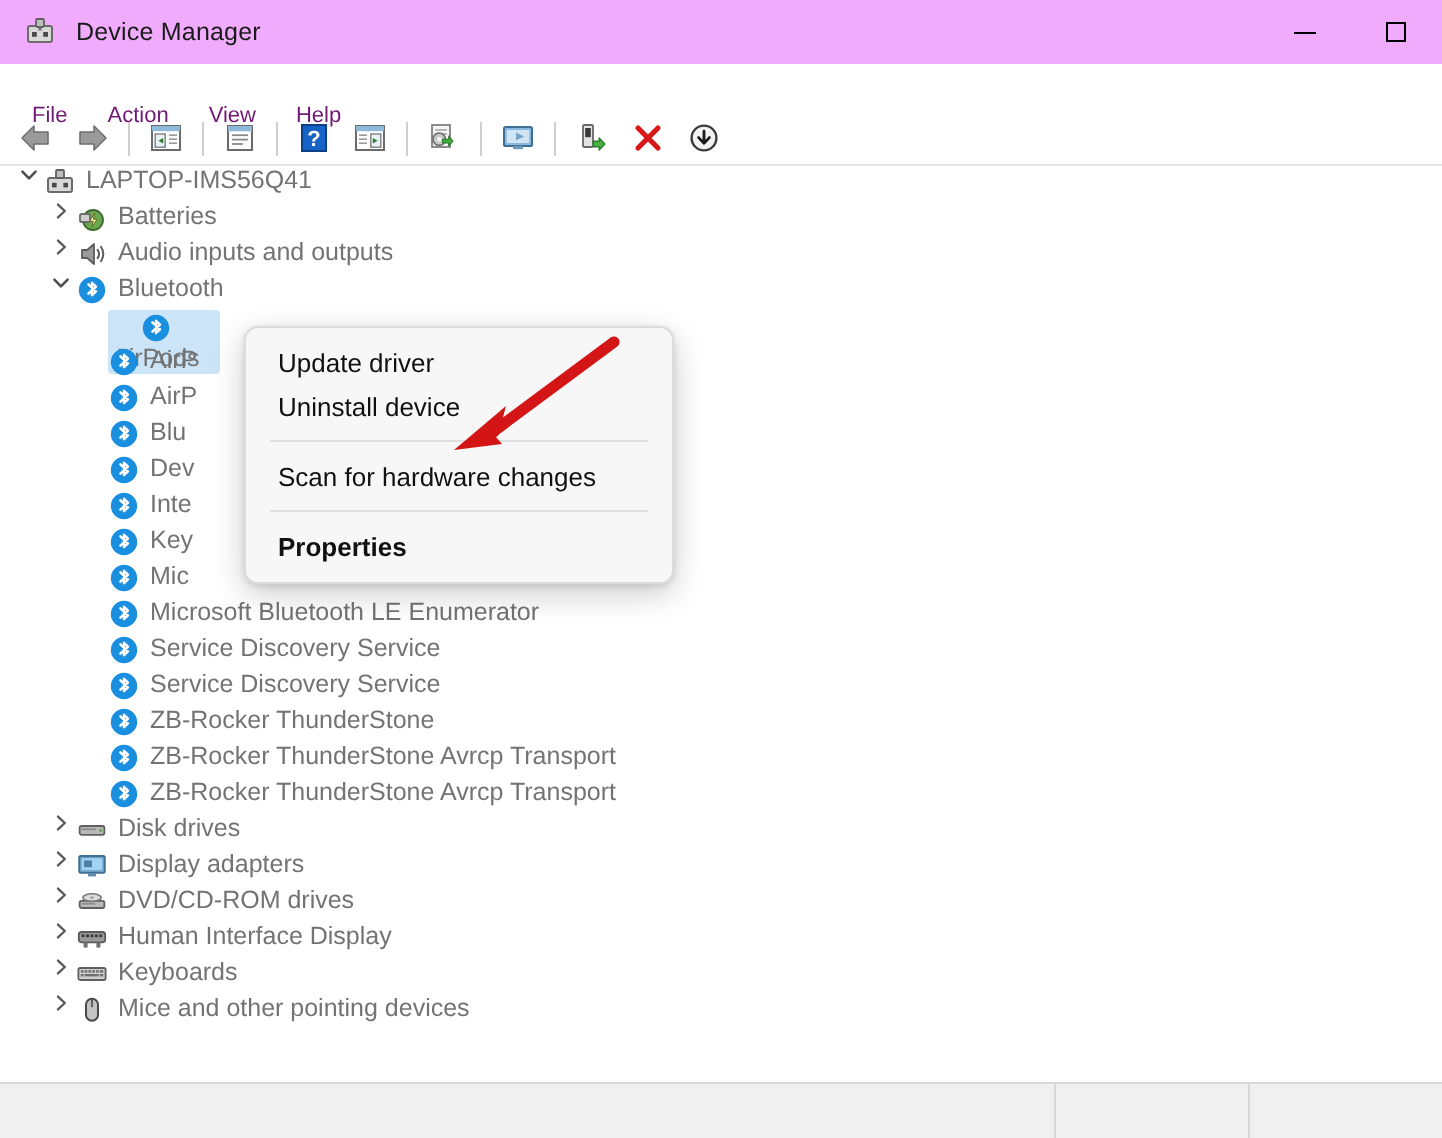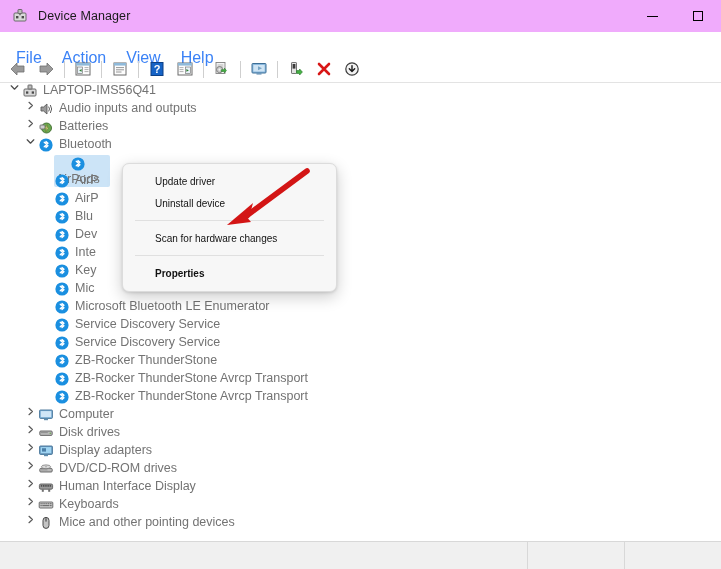--- a/index.html
+++ b/index.html
@@ -70,22 +70,22 @@
   
   .menubar {
     height: 24px;
     display: flex;
     align-items: center;
     padding-left: 6px;
     background: #ffffff;
   }
   .menu-item {
     padding: 3px 10px;
-    font-size: 16px;
-    color: #3b82f6;
+    font-size: 11px;
+    color: #701a75;
     cursor: default;
     margin-top: 28px;
   }
 
   
   .toolbar {
     height: 26px;
     display: flex;
     align-items: center;
     padding-left: 4px;
@@ -169,22 +169,22 @@
     border-radius: 7px;
     box-shadow: 0 5px 16px rgba(0,0,0,.20), 0 1px 3px rgba(0,0,0,.12);
     padding: 6px 0 7px 0;
     box-sizing: border-box;
     z-index: 40;
   }
   .ctx-item {
     height: 22px;
     display: flex;
     align-items: center;
-    padding-left: 32px;
-    font-size: 10px;
+    padding-left: 16px;
+    font-size: 13px;
     color: #111;
     cursor: default;
   }
   .ctx-item.bold { font-weight: bold; }
   .ctx-sep {
     height: 1px;
     background: #e0e0e0;
     margin: 6px 12px 6px 12px;
   }
 
@@ -377,47 +377,47 @@
   </div>
 
   <div class="row lvl1">
     <span class="chev">
       <svg width="9" height="9" viewBox="0 0 9 9">
           <path d="M3 1.3 L6.4 4.5 L3 7.7" fill="none" stroke="#5a5a5a" stroke-width="1.2" stroke-linecap="round" stroke-linejoin="round"></path>
         </svg>
     </span>
     <span class="ico">
       <svg width="16" height="16" viewBox="0 0 16 16">
+        <circle cx="8.5" cy="9" r="5" fill="#6aa84f" stroke="#3d6b2c" stroke-width="0.9"></circle>
+        <rect x="2" y="6" width="5" height="4" rx="0.8" fill="#cfcfcf" stroke="#6b6b6b" stroke-width="0.9"></rect>
+        <path d="M9.3 5.6 L6.8 9.6 L8.6 9.6 L7.7 12.8 L10.6 8.6 L8.7 8.6 Z" fill="#f4f4b0" stroke="#6b6b20" stroke-width="0.5"></path>
+      </svg>
+    </span>
+    <span class="lbl">Batteries</span>
+  </div>
+
+  <div class="row lvl1">
+    <span class="chev">
+      <svg width="9" height="9" viewBox="0 0 9 9">
+          <path d="M3 1.3 L6.4 4.5 L3 7.7" fill="none" stroke="#5a5a5a" stroke-width="1.2" stroke-linecap="round" stroke-linejoin="round"></path>
+        </svg>
+    </span>
+    <span class="ico">
+      <svg width="16" height="16" viewBox="0 0 16 16">
         <path d="M3 6 L5.6 6 L9 3 L9 13 L5.6 10 L3 10 Z" fill="#9a9a9a" stroke="#5c5c5c" stroke-width="0.9" stroke-linejoin="round"></path>
         <path d="M10.6 5.6 Q12.4 8 10.6 10.4" fill="none" stroke="#5c5c5c" stroke-width="1"></path>
         <path d="M12.3 4 Q15 8 12.3 12" fill="none" stroke="#5c5c5c" stroke-width="1"></path>
       </svg>
     </span>
     <span class="lbl">Audio inputs and outputs</span>
   </div>
 
   <div class="row lvl1">
     <span class="chev">
       <svg width="9" height="9" viewBox="0 0 9 9">
-          <path d="M3 1.3 L6.4 4.5 L3 7.7" fill="none" stroke="#5a5a5a" stroke-width="1.2" stroke-linecap="round" stroke-linejoin="round"></path>
-        </svg>
-    </span>
-    <span class="ico">
-      <svg width="16" height="16" viewBox="0 0 16 16">
-        <circle cx="8.5" cy="9" r="5" fill="#6aa84f" stroke="#3d6b2c" stroke-width="0.9"></circle>
-        <rect x="2" y="6" width="5" height="4" rx="0.8" fill="#cfcfcf" stroke="#6b6b6b" stroke-width="0.9"></rect>
-        <path d="M9.3 5.6 L6.8 9.6 L8.6 9.6 L7.7 12.8 L10.6 8.6 L8.7 8.6 Z" fill="#f4f4b0" stroke="#6b6b20" stroke-width="0.5"></path>
-      </svg>
-    </span>
-    <span class="lbl">Batteries</span>
-  </div>
-
-  <div class="row lvl1">
-    <span class="chev">
-      <svg width="9" height="9" viewBox="0 0 9 9">
           <path d="M1.2 2.8 L4.5 6.2 L7.8 2.8" fill="none" stroke="#4d4d4d" stroke-width="1.25" stroke-linecap="round" stroke-linejoin="round"></path>
         </svg>
     </span>
     <span class="ico">
       <svg width="16" height="16" viewBox="0 0 16 16">
         <circle cx="8" cy="8" r="6.6" fill="#1a8fe0"></circle>
         <path d="M6.2 5.2 L10 8.7 L8 10.6 L8 4.4 L10 6.3 L6.2 9.8" fill="none" stroke="#ffffff" stroke-width="1.25" stroke-linejoin="round" stroke-linecap="round"></path>
       </svg>
     </span>
     <span class="lbl">Bluetooth</span>
@@ -558,35 +558,20 @@
   <div class="row lvl2">
     <span class="ico">
         <svg width="16" height="16" viewBox="0 0 16 16">
           <circle cx="8" cy="8" r="6.6" fill="#1a8fe0"></circle>
           <path d="M6.2 5.2 L10 8.7 L8 10.6 L8 4.4 L10 6.3 L6.2 9.8" fill="none" stroke="#fff" stroke-width="1.25" stroke-linejoin="round" stroke-linecap="round"></path>
         </svg>
       </span>
     <span class="lbl">ZB-Rocker ThunderStone Avrcp Transport</span>
   </div>
 
-  <div class="row lvl1">
-    <span class="chev">
-        <svg width="9" height="9" viewBox="0 0 9 9">
-          <path d="M3 1.3 L6.4 4.5 L3 7.7" fill="none" stroke="#5a5a5a" stroke-width="1.2" stroke-linecap="round" stroke-linejoin="round"></path>
-        </svg>
-      </span>
-    <span class="ico">
-      <svg width="16" height="16" viewBox="0 0 16 16">
-        <rect x="1.6" y="3" width="12.8" height="8.4" rx="0.8" fill="#7fb3d9" stroke="#3f6e94" stroke-width="0.9"></rect>
-        <rect x="2.8" y="4.1" width="10.4" height="6" fill="#cfe6f7"></rect>
-        <rect x="6" y="11.6" width="4" height="1.6" fill="#5f8dae"></rect>
-      </svg>
-    </span>
-    <span class="lbl">Computer</span>
-  </div>
 
   <div class="row lvl1">
     <span class="chev">
         <svg width="9" height="9" viewBox="0 0 9 9">
           <path d="M3 1.3 L6.4 4.5 L3 7.7" fill="none" stroke="#5a5a5a" stroke-width="1.2" stroke-linecap="round" stroke-linejoin="round"></path>
         </svg>
       </span>
     <span class="ico">
       <svg width="16" height="16" viewBox="0 0 16 16">
         <rect x="1.8" y="6" width="12.4" height="4.4" rx="1" fill="#b9b9b9" stroke="#5f5f5f" stroke-width="0.9"></rect>

